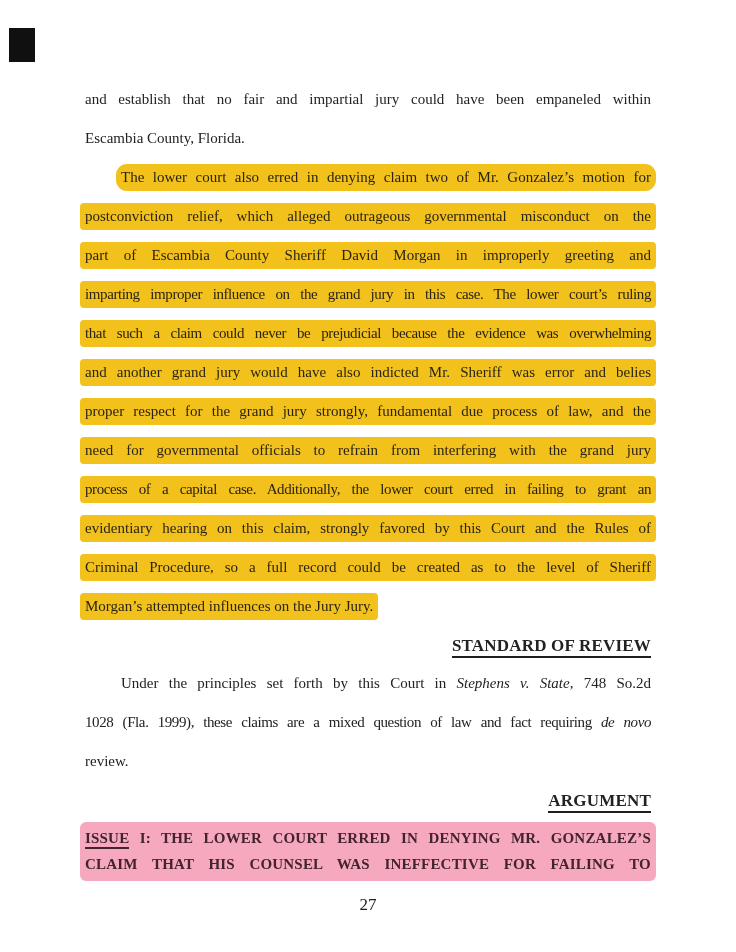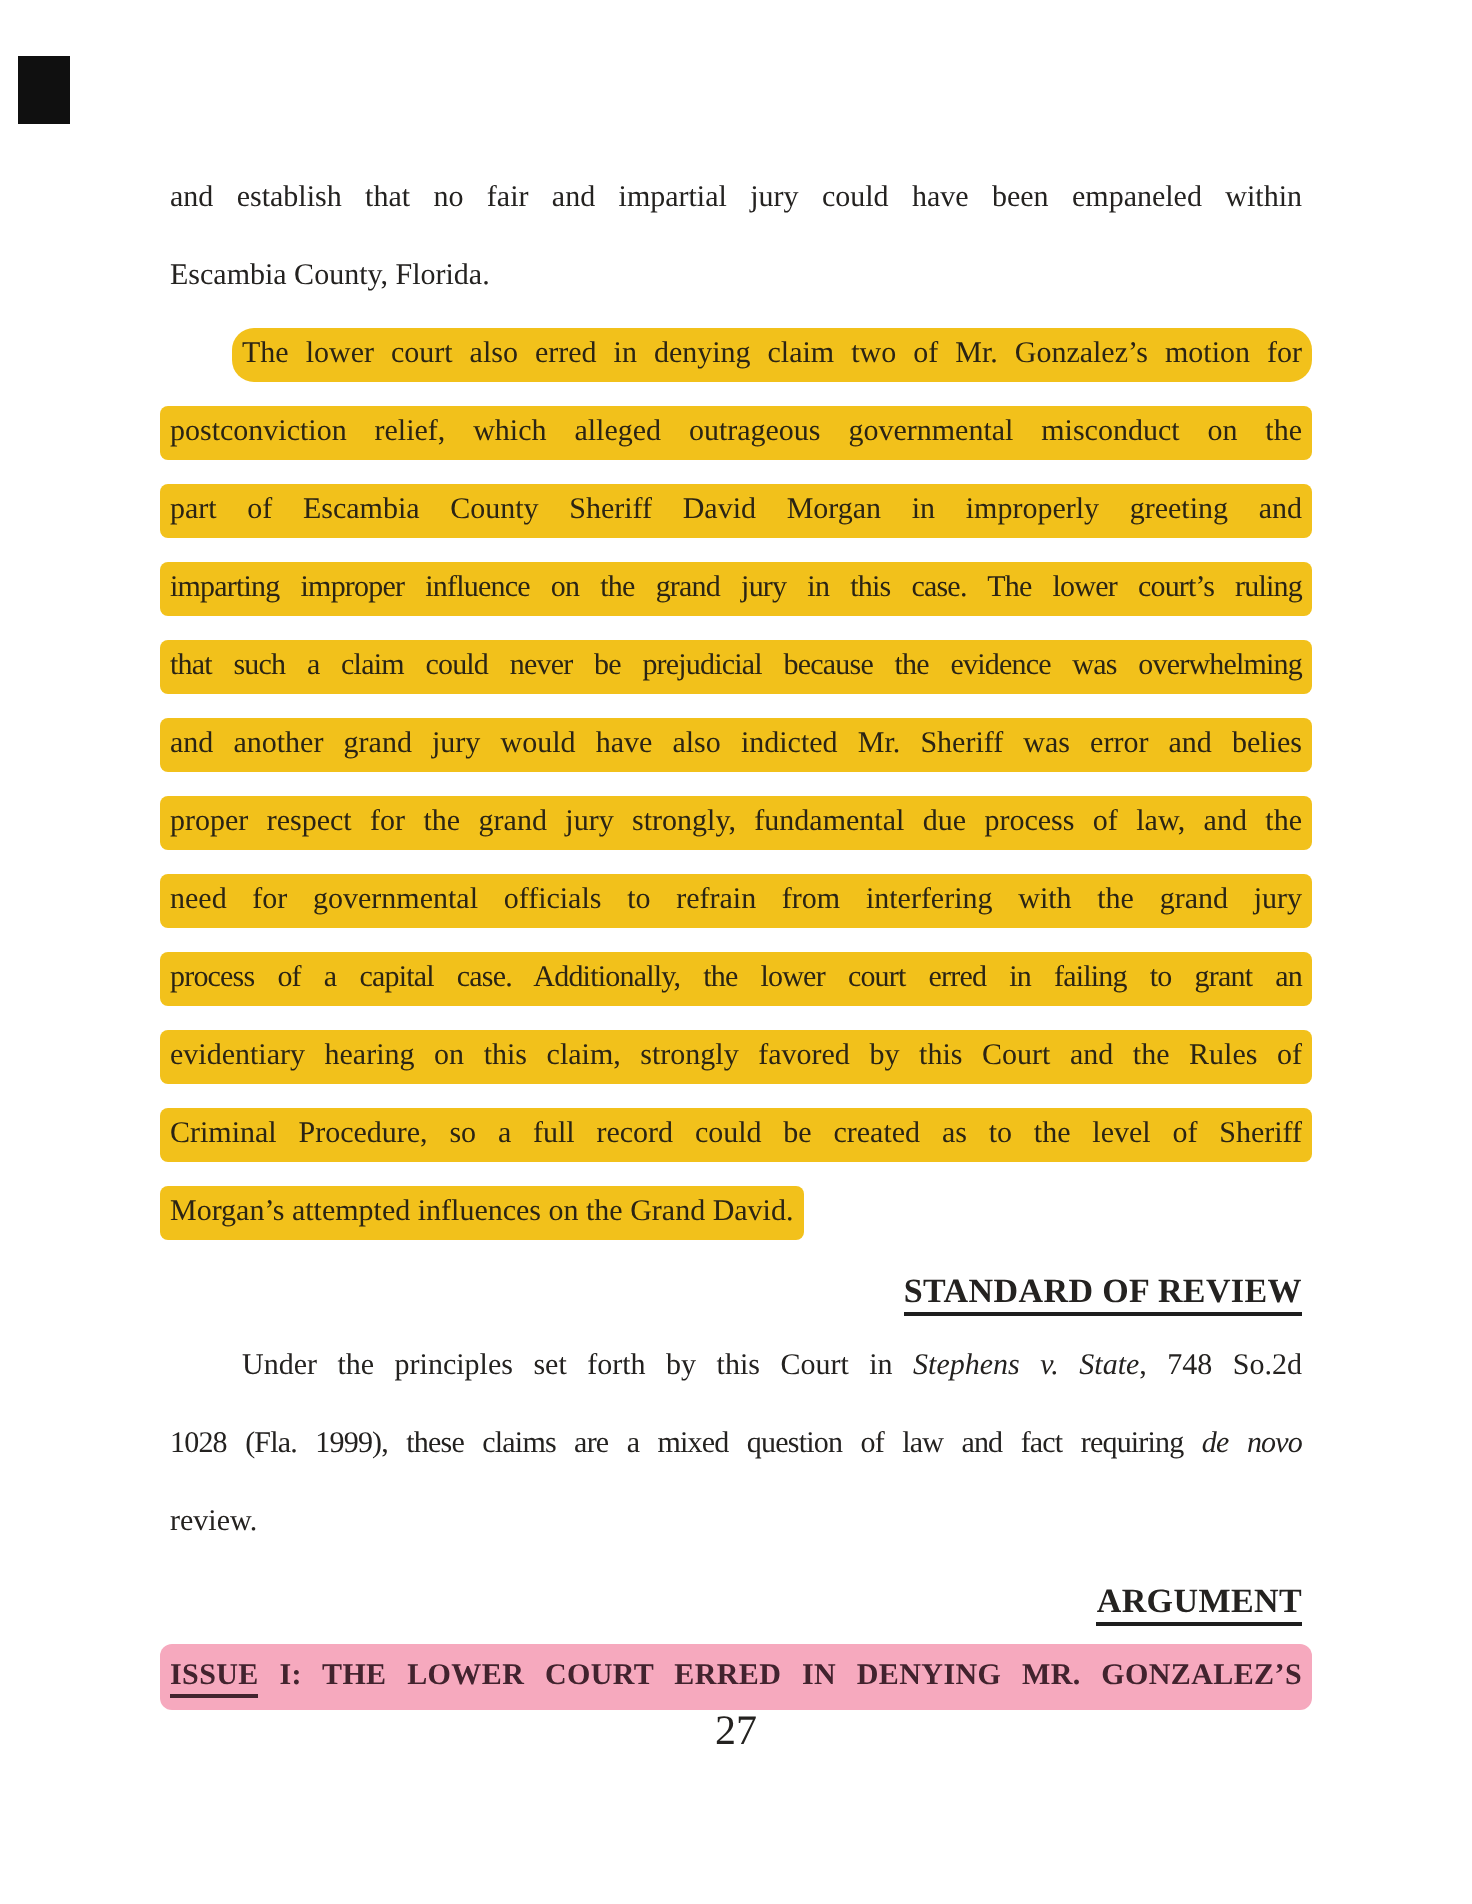--- a/index.html
+++ b/index.html
@@ -81,22 +81,23 @@
     letter-spacing: 0.2px;
     text-align: justify;
     text-align-last: justify;
   }
   .u2 {
     border-bottom: 2px solid #42232e;
     padding-bottom: 1px;
   }
   .page-number {
     text-align: center;
-    font-size: 21px;
+    font-size: 17px;
     line-height: 20px;
+    margin-top: 14px;
   }
   i { font-style: italic; }
 </style>
 </head>
 <body>
 
 <div class="page">
 
   <div class="scan-mark"></div>
 
@@ -109,34 +110,35 @@
     <div class="line just hl">postconviction relief, which alleged outrageous governmental misconduct on the</div>
     <div class="line just hl">part of Escambia County Sheriff David Morgan in improperly greeting and</div>
     <div class="line just hl tight">imparting improper influence on the grand jury in this case. The lower court’s ruling</div>
     <div class="line just hl tight">that such a claim could never be prejudicial because the evidence was overwhelming</div>
     <div class="line just hl">and another grand jury would have also indicted Mr. Sheriff was error and belies</div>
     <div class="line just hl">proper respect for the grand jury strongly, fundamental due process of law, and the</div>
     <div class="line just hl">need for governmental officials to refrain from interfering with the grand jury</div>
     <div class="line just hl tight">process of a capital case. Additionally, the lower court erred in failing to grant an</div>
     <div class="line just hl">evidentiary hearing on this claim, strongly favored by this Court and the Rules of</div>
     <div class="line just hl">Criminal Procedure, so a full record could be created as to the level of Sheriff</div>
-    <div class="line hl fit">Morgan’s attempted influences on the Grand David.</div>
+    <div class="line hl fit">Morgan’s attempted influences on the Jury Jury.</div>
 
     <div class="heading">
       <span class="u">STANDARD OF REVIEW</span>
     </div>
 
     <div class="line just ind"><span>Under the principles set forth by this Court in </span><i>Stephens v. State</i><span>, 748 So.2d</span></div>
     <div class="line just tight"><span>1028 (Fla. 1999), these claims are a mixed question of law and fact requiring </span><i>de novo</i></div>
     <div class="line">review.</div>
 
     <div class="heading" style="margin-bottom:0;">
       <span class="u">ARGUMENT</span>
     </div>
 
     <div class="pink-block">
       <div class="pink-line"><span class="u2">ISSUE</span><span> I: THE LOWER COURT ERRED IN DENYING MR. GONZALEZ’S</span></div>
+      <div class="pink-line">CLAIM THAT HIS COUNSEL WAS INEFFECTIVE FOR FAILING TO</div>
     </div>
 
     <div class="page-number">27</div>
 
   </div>
 </div>
 
 </body></html>

